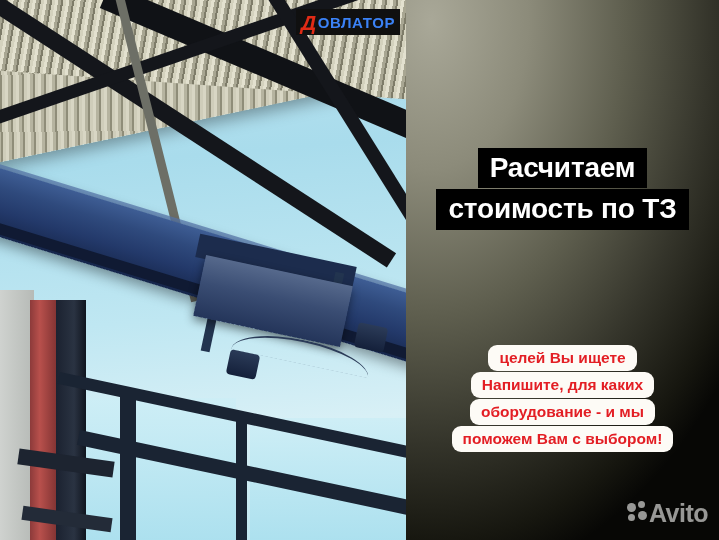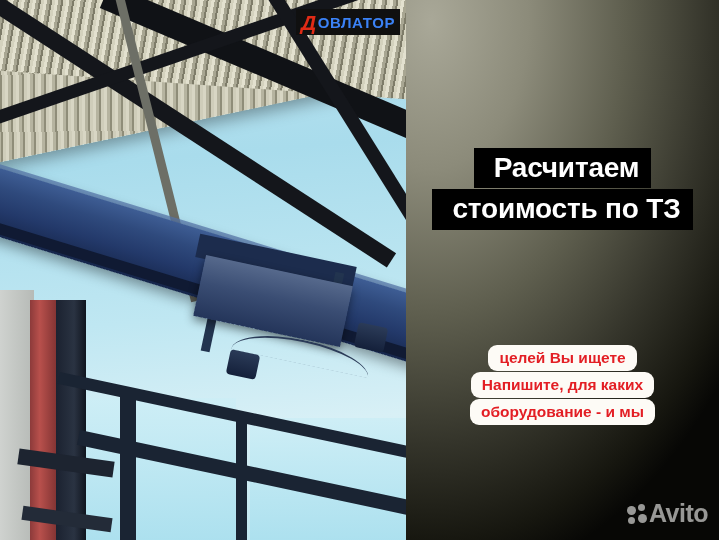--- a/index.html
+++ b/index.html
@@ -157,21 +157,21 @@
   
   #headline{
     position:absolute;left:0;top:148px;width:313px;
     text-align:center;
   }
   #headline .hl-line{
     display:inline-block;
     background:#000;
     color:#ffffff;
     font-size:28px;font-weight:bold;line-height:1.12;
-    padding:4px 12px 5px 20px;
+    padding:4px 12px 5px 12px;
     margin:0 0 1px 0;
     white-space:nowrap;
     letter-spacing:-.2px;
   }
 
   
   #subcopy{
     position:absolute;left:0;top:345px;width:313px;
     text-align:center;
   }
@@ -182,21 +182,21 @@
     font-size:15.5px;font-weight:bold;line-height:1.1;
     padding:4px 11px 5px 11px;
     margin:0 0 1px 0;
     border-radius:9px;
     white-space:nowrap;
   }
 
   
   #avito-watermark{
     position:absolute;right:11px;bottom:14px;
-    display:flex;align-items:flex-end;
+    display:flex;align-items:flex-start;
     opacity:.62;
   }
   #avito-watermark .dots{
     position:relative;width:22px;height:22px;flex:0 0 22px;
   }
   #avito-watermark .dots i{
     position:absolute;border-radius:50%;background:#f2f2ef;display:block;
   }
   #avito-watermark .dots i:nth-child(1){width:9px;height:9px;left:0;top:2px;}
   #avito-watermark .dots i:nth-child(2){width:7px;height:7px;left:11px;top:0px;}
@@ -259,20 +259,21 @@
 
     <div id="headline">
       <div><span class="hl-line">Расчитаем</span></div>
       <div><span class="hl-line">стоимость по ТЗ</span></div>
     </div>
 
     <div id="subcopy">
       <div><span class="sc-line">целей Вы ищете</span></div>
       <div><span class="sc-line">Напишите, для каких</span></div>
       <div><span class="sc-line">оборудование - и мы</span></div>
+      <div><span class="sc-line">поможем Вам с выбором!</span></div>
     </div>
 
     <div id="avito-watermark">
       <span class="dots">
         <i></i>
           <i></i>
           <i></i>
           <i></i>
       </span>
       <span class="wm-text">Avito</span>

